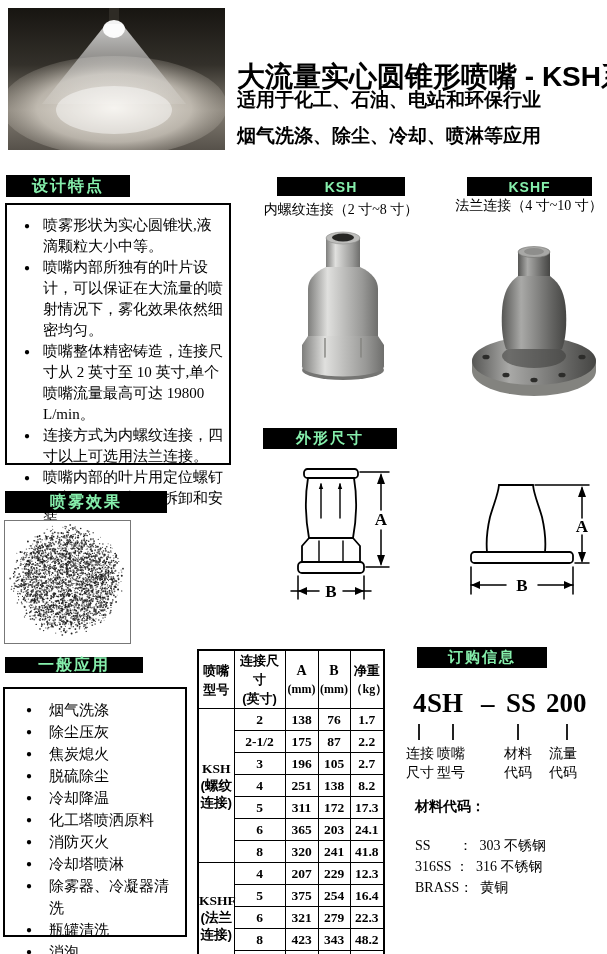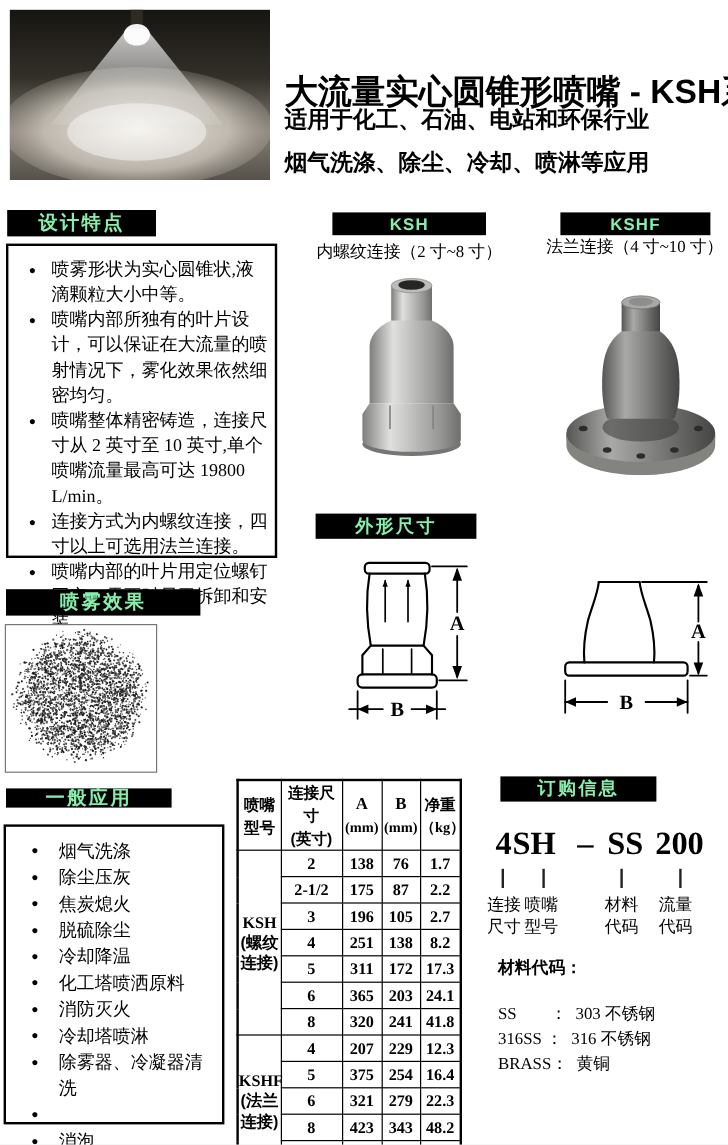--- a/index.html
+++ b/index.html
@@ -3162,20 +3162,21 @@
         <li>
           <span class="blt">●</span>
           <span class="txt">冷却塔喷淋</span>
         </li>
         <li>
           <span class="blt">●</span>
           <span class="txt">除雾器、冷凝器清洗</span>
         </li>
         <li>
           <span class="blt">●</span>
+          <span class="txt">瓶罐清洗</span>
         </li>
         <li>
           <span class="blt">●</span>
           <span class="txt">消泡</span>
         </li>
       </ul>
   </div>
 
   <table class="spec abs" style="left:197px;top:649px">
     <colgroup>

